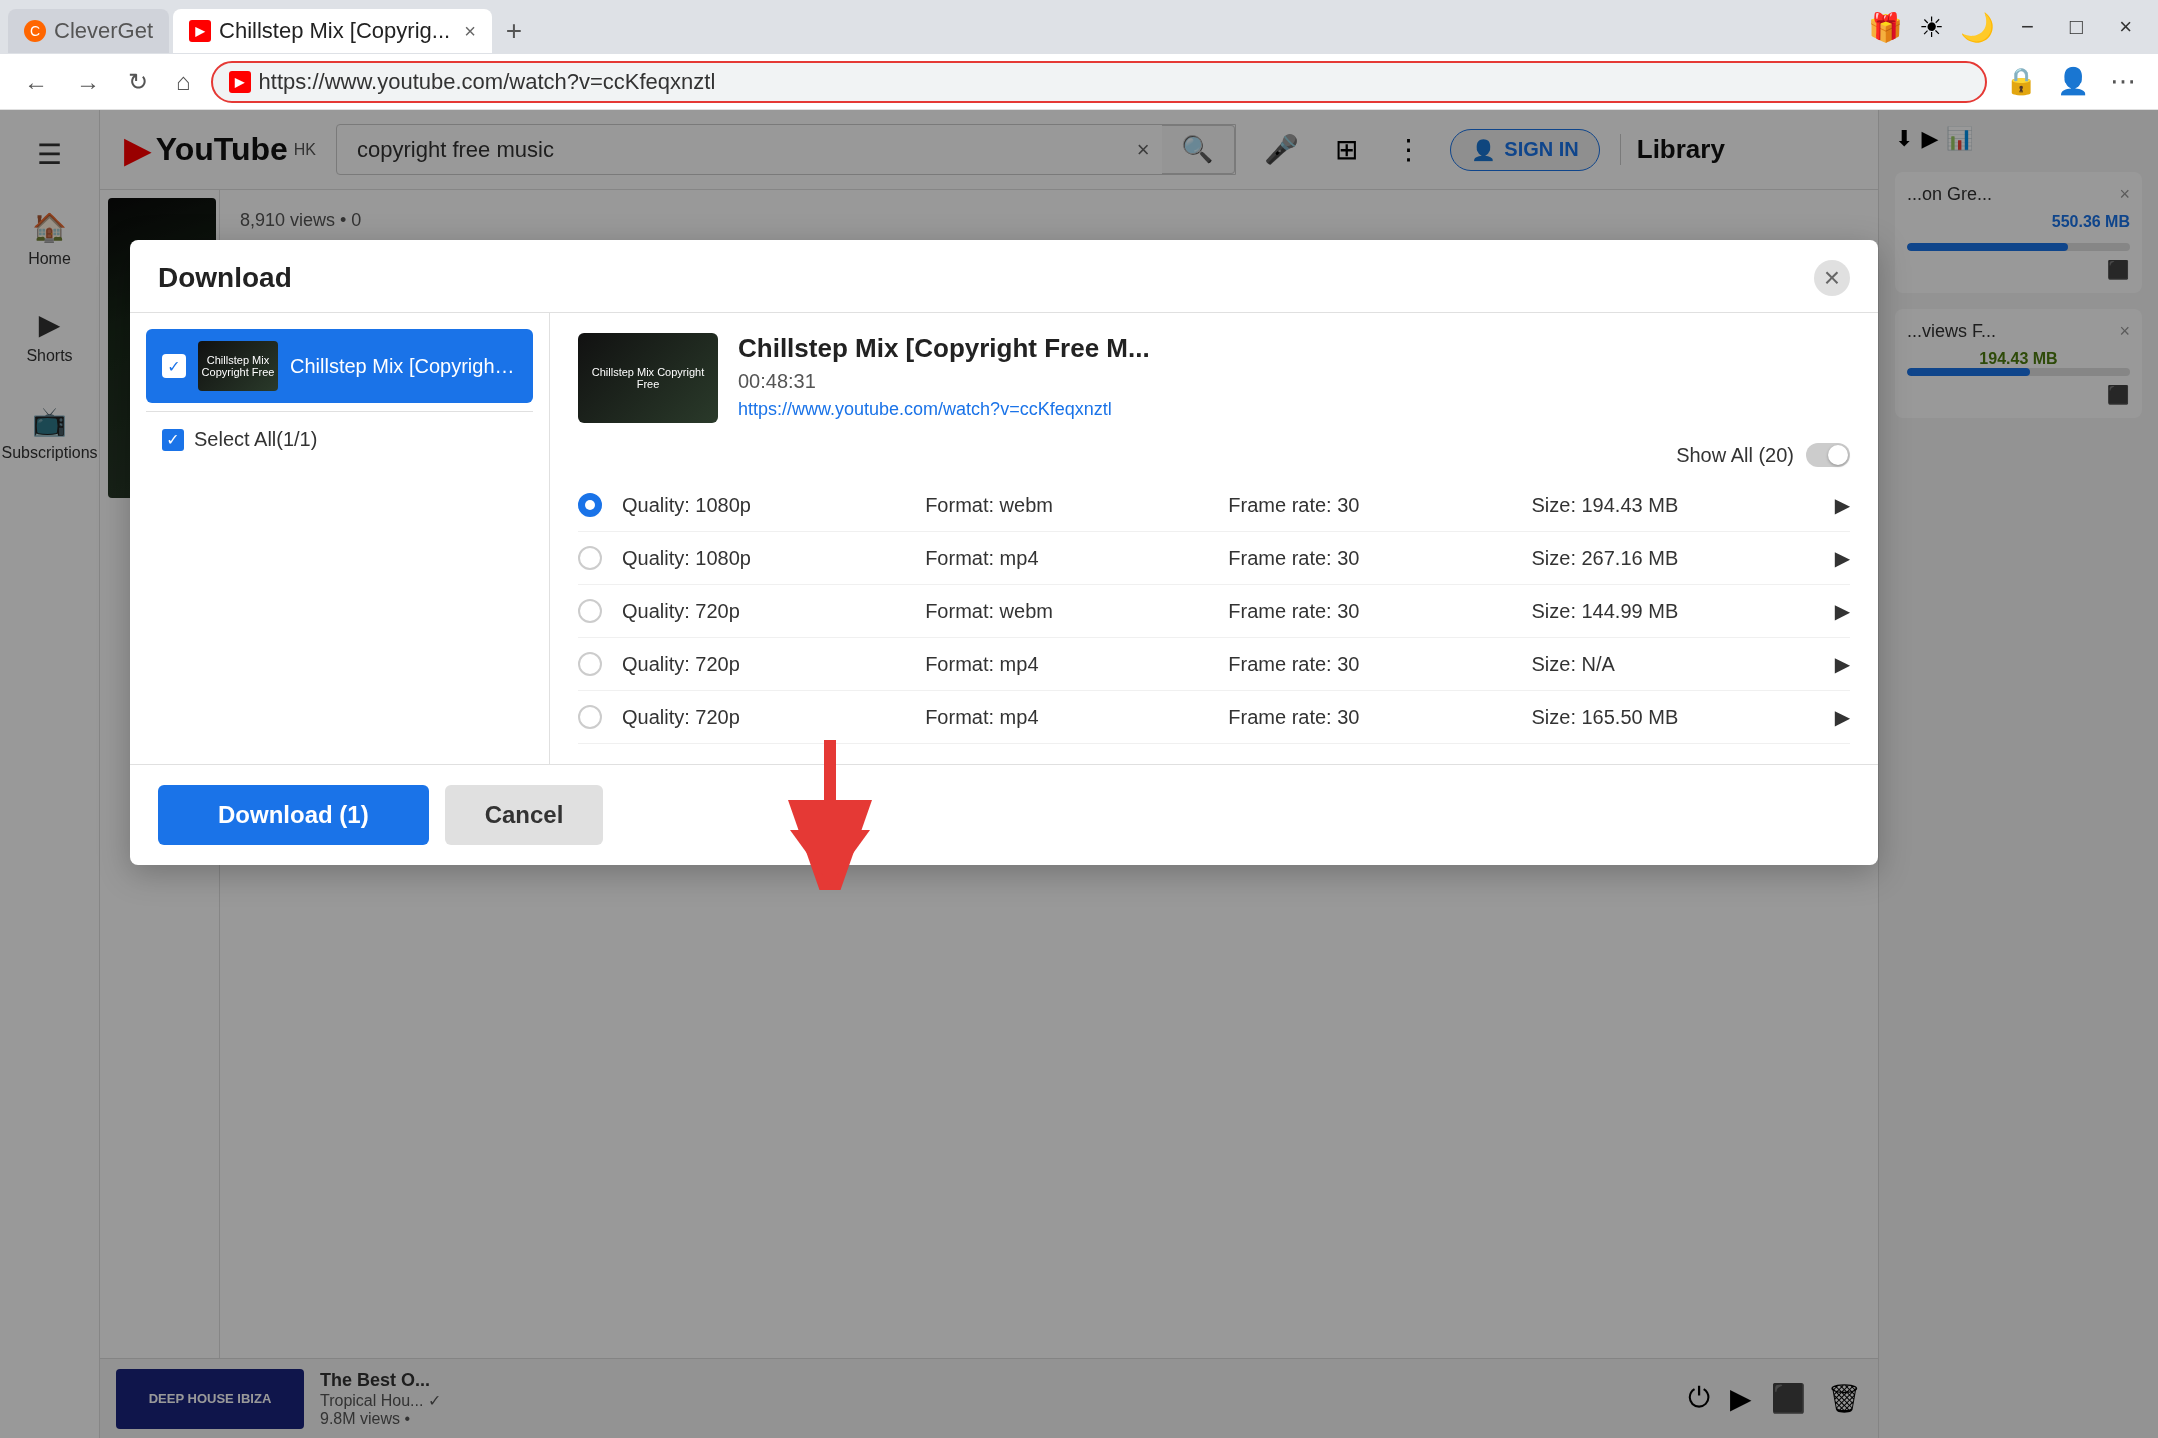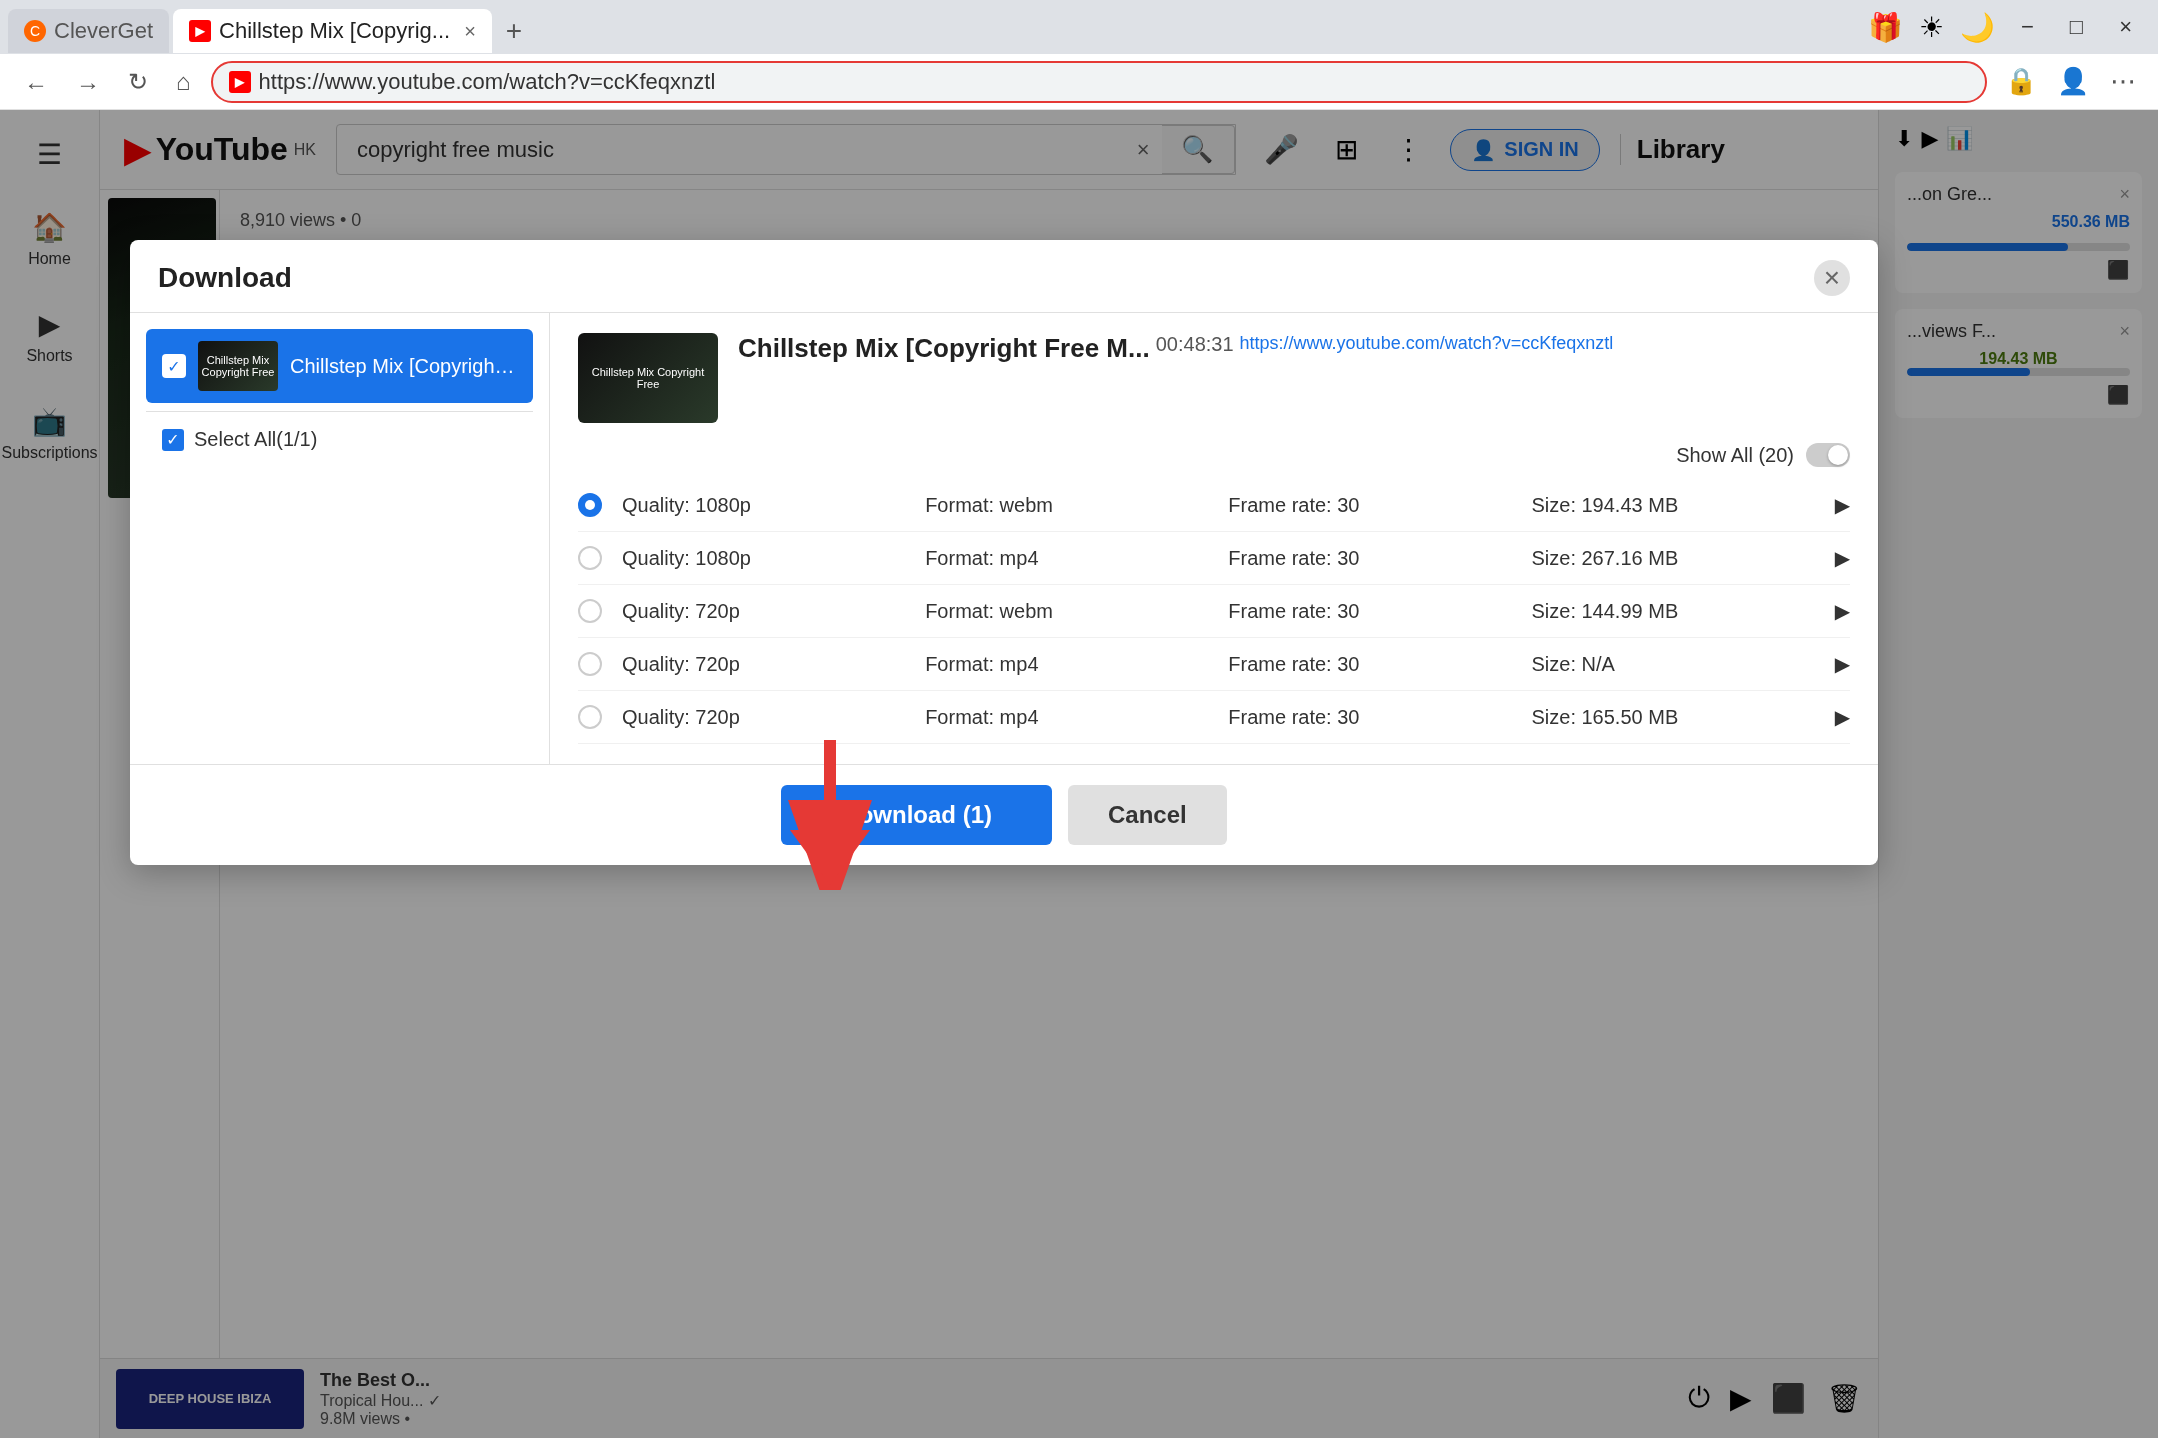--- a/index.html
+++ b/index.html
@@ -72,35 +72,35 @@
     .dialog-selected-item { background: #1a73e8; color: #fff; border-radius: 6px; padding: 12px 16px; display: flex; align-items: center; gap: 12px; }
     .selected-thumb { width: 80px; height: 50px; background: #333; border-radius: 4px; overflow: hidden; flex-shrink: 0; }
     .selected-check { background: #fff; color: #1a73e8; border-radius: 4px; width: 24px; height: 24px; display: flex; align-items: center; justify-content: center; font-size: 16px; flex-shrink: 0; }
     .selected-title { font-size: 20px; font-weight: 500; flex: 1; overflow: hidden; white-space: nowrap; text-overflow: ellipsis; }
     .dialog-select-all { display: flex; align-items: center; gap: 10px; padding: 16px; border-top: 1px solid #e0e0e0; margin-top: 8px; }
     .checkbox { width: 22px; height: 22px; background: #1a73e8; border-radius: 3px; display: flex; align-items: center; justify-content: center; color: #fff; font-size: 16px; }
     .select-all-text { font-size: 20px; color: #333; }
     .dialog-right { flex: 1; padding: 20px 28px; }
     .dialog-video-info { display: flex; gap: 20px; margin-bottom: 20px; }
     .dialog-video-thumb { width: 140px; height: 90px; background: #222; border-radius: 6px; flex-shrink: 0; overflow: hidden; }
-    .dialog-video-details { display: flex; flex-direction: row; gap: 6px; }
+    .dialog-video-details { display: flex; flex-direction: column; gap: 6px; }
     .dialog-video-title { font-size: 26px; font-weight: 600; color: #222; }
     .dialog-video-duration { font-size: 20px; color: #555; }
     .dialog-video-url { font-size: 18px; color: #1a73e8; }
     .show-all-row { display: flex; align-items: center; justify-content: flex-end; gap: 12px; margin-bottom: 12px; }
     .show-all-text { font-size: 20px; color: #333; }
     .toggle { width: 44px; height: 24px; background: #ccc; border-radius: 12px; position: relative; cursor: pointer; }
     .toggle-knob { width: 20px; height: 20px; background: #fff; border-radius: 50%; position: absolute; top: 2px; right: 2px; box-shadow: 0 1px 3px rgba(0,0,0,0.3); }
     .quality-row { display: flex; align-items: center; padding: 14px 0; border-bottom: 1px solid #f0f0f0; gap: 0; }
     .quality-radio { width: 24px; height: 24px; border-radius: 50%; border: 2.5px solid #ccc; margin-right: 20px; flex-shrink: 0; display: flex; align-items: center; justify-content: center; }
     .quality-radio.selected { border-color: #1a73e8; background: #1a73e8; }
     .quality-radio.selected::after { content: ''; width: 10px; height: 10px; background: #fff; border-radius: 50%; }
     .quality-col { flex: 1; font-size: 20px; color: #333; }
     .quality-icon { font-size: 20px; color: #333; }
-    .dialog-footer { display: flex; gap: 16px; padding: 20px 28px; justify-content: center; align-items: center; border-top: 1px solid #e0e0e0; }
+    .dialog-footer { display: flex; gap: 16px; padding: 20px 28px; align-items: center; border-top: 1px solid #e0e0e0; }
     .btn-download { background: #1a73e8; color: #fff; border: none; border-radius: 6px; padding: 16px 60px; font-size: 24px; font-weight: 600; cursor: pointer; }
     .btn-cancel { background: #e0e0e0; color: #333; border: none; border-radius: 6px; padding: 16px 40px; font-size: 24px; font-weight: 600; cursor: pointer; }
 
     
     .yt-content { flex: 1; overflow: hidden; position: relative; background: #fff; }
     .comment-input { display: flex; align-items: center; gap: 12px; margin-top: 16px; }
     .comment-avatar { width: 44px; height: 44px; background: #9c27b0; border-radius: 50%; }
     .comment-field { flex: 1; border: none; border-bottom: 1.5px solid #ccc; font-size: 20px; padding: 8px; color: #999; }
     .video-main-title { font-size: 24px; font-weight: 600; color: #111; }
     .video-stats { font-size: 18px; color: #555; margin-top: 4px; }

